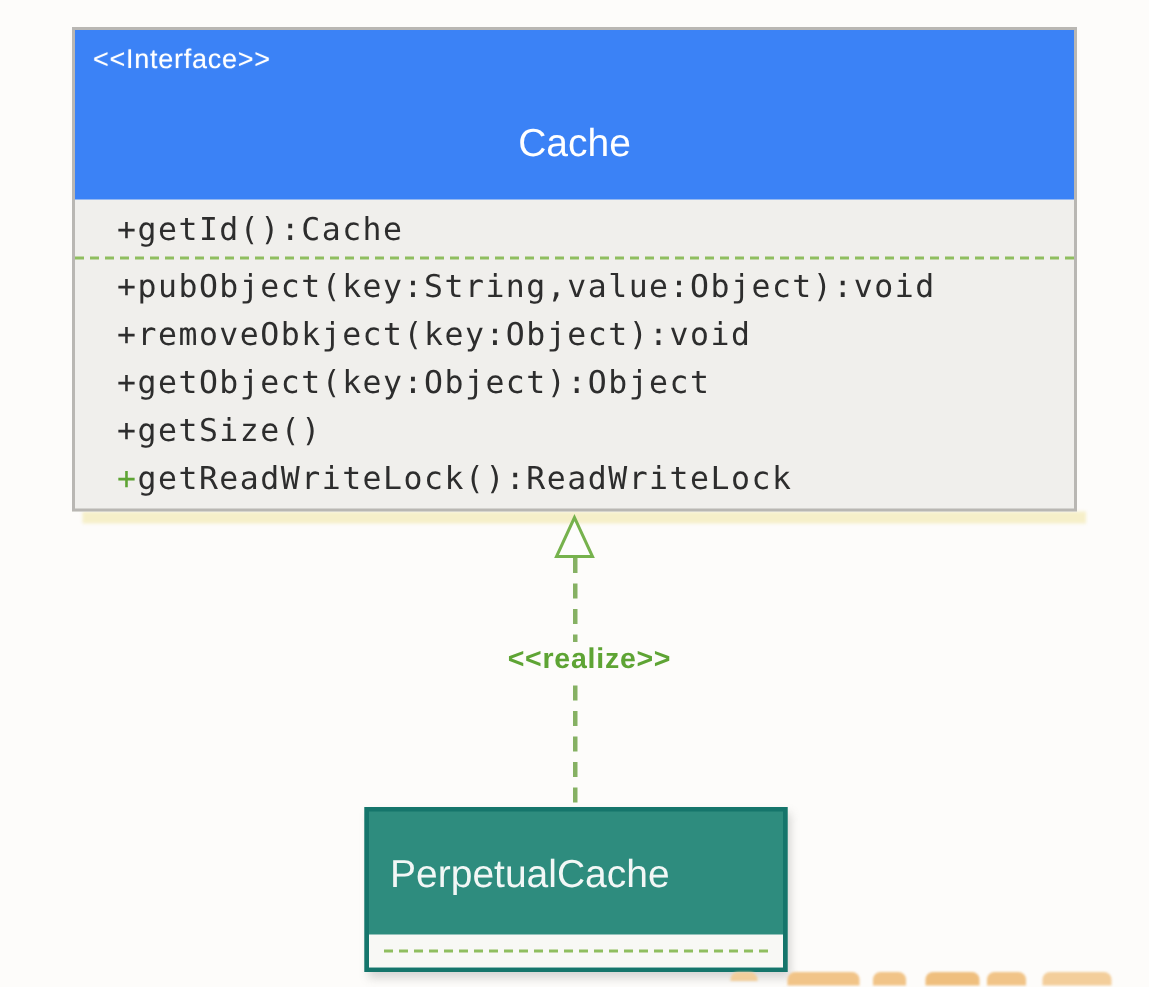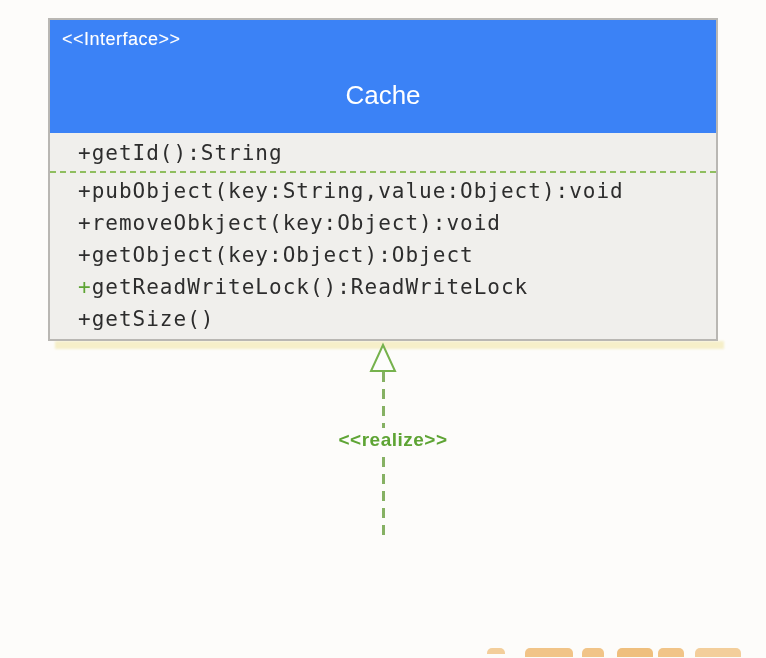--- a/index.html
+++ b/index.html
@@ -105,39 +105,47 @@
 <div class="canvas">
 
   <div class="iface-shadow"></div>
 
   <div class="iface-box">
     <div class="iface-header">
       <div class="stereotype">&lt;&lt;Interface&gt;&gt;</div>
       <div class="iface-title">Cache</div>
     </div>
     <div class="iface-body">
-      <div class="member-row"><span>+</span><span>getId():String</span></div>
+      <div class="member-row"><span>+</span><span>getId():Cache</span></div>
 
       <hr class="compartment-sep">
 
       <div class="member-row"><span>+</span><span>pubObject(key:String,value:Object):void</span></div>
       <div class="member-row"><span>+</span><span>removeObkject(key:Object):void</span></div>
       <div class="member-row"><span>+</span><span>getObject(key:Object):Object</span></div>
+      <div class="member-row"><span>+</span><span>getSize()</span></div>
       <div class="member-row"><span class="sign-green">+</span><span>getReadWriteLock():ReadWriteLock</span></div>
-      <div class="member-row"><span>+</span><span>getSize()</span></div>
     </div>
   </div>
 
   <svg class="connector-svg" viewBox="0 0 766 658" xmlns="http://www.w3.org/2000/svg">
     <line x1="383.5" y1="372" x2="383.5" y2="538" stroke="#86B163" stroke-width="3" stroke-dasharray="10 7"></line>
     <polygon points="383,345 371,371 395,371" fill="#FDFDFC" stroke="#76B24D" stroke-width="2" stroke-linejoin="miter"></polygon>
   </svg>
 
   <div class="realize-label">&lt;&lt;realize&gt;&gt;</div>
 
+  <div class="class-box">
+    <div class="class-header">
+      <span>PerpetualCache</span>
+    </div>
+    <div class="class-strip">
+      <hr class="class-strip-line">
+    </div>
+  </div>
 
   <div class="watermark">
     <span class="wm-blob wm-1"></span>
     <span class="wm-blob wm-2"></span>
     <span class="wm-blob wm-3"></span>
     <span class="wm-blob wm-4"></span>
     <span class="wm-blob wm-5"></span>
     <span class="wm-blob wm-6"></span>
   </div>
 

